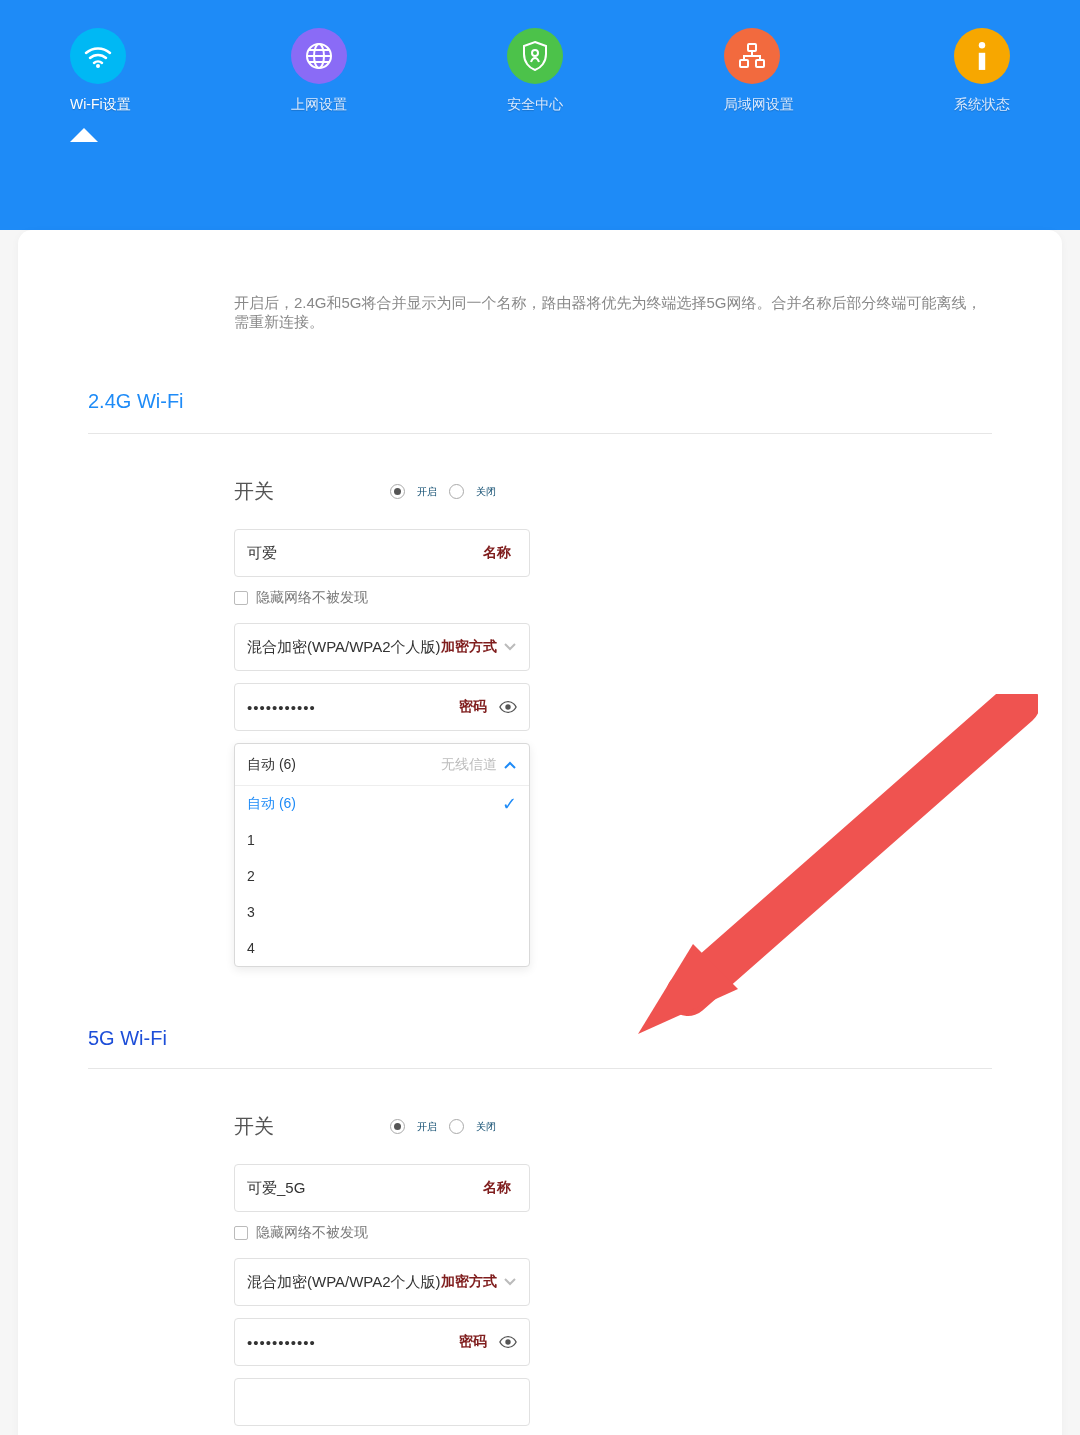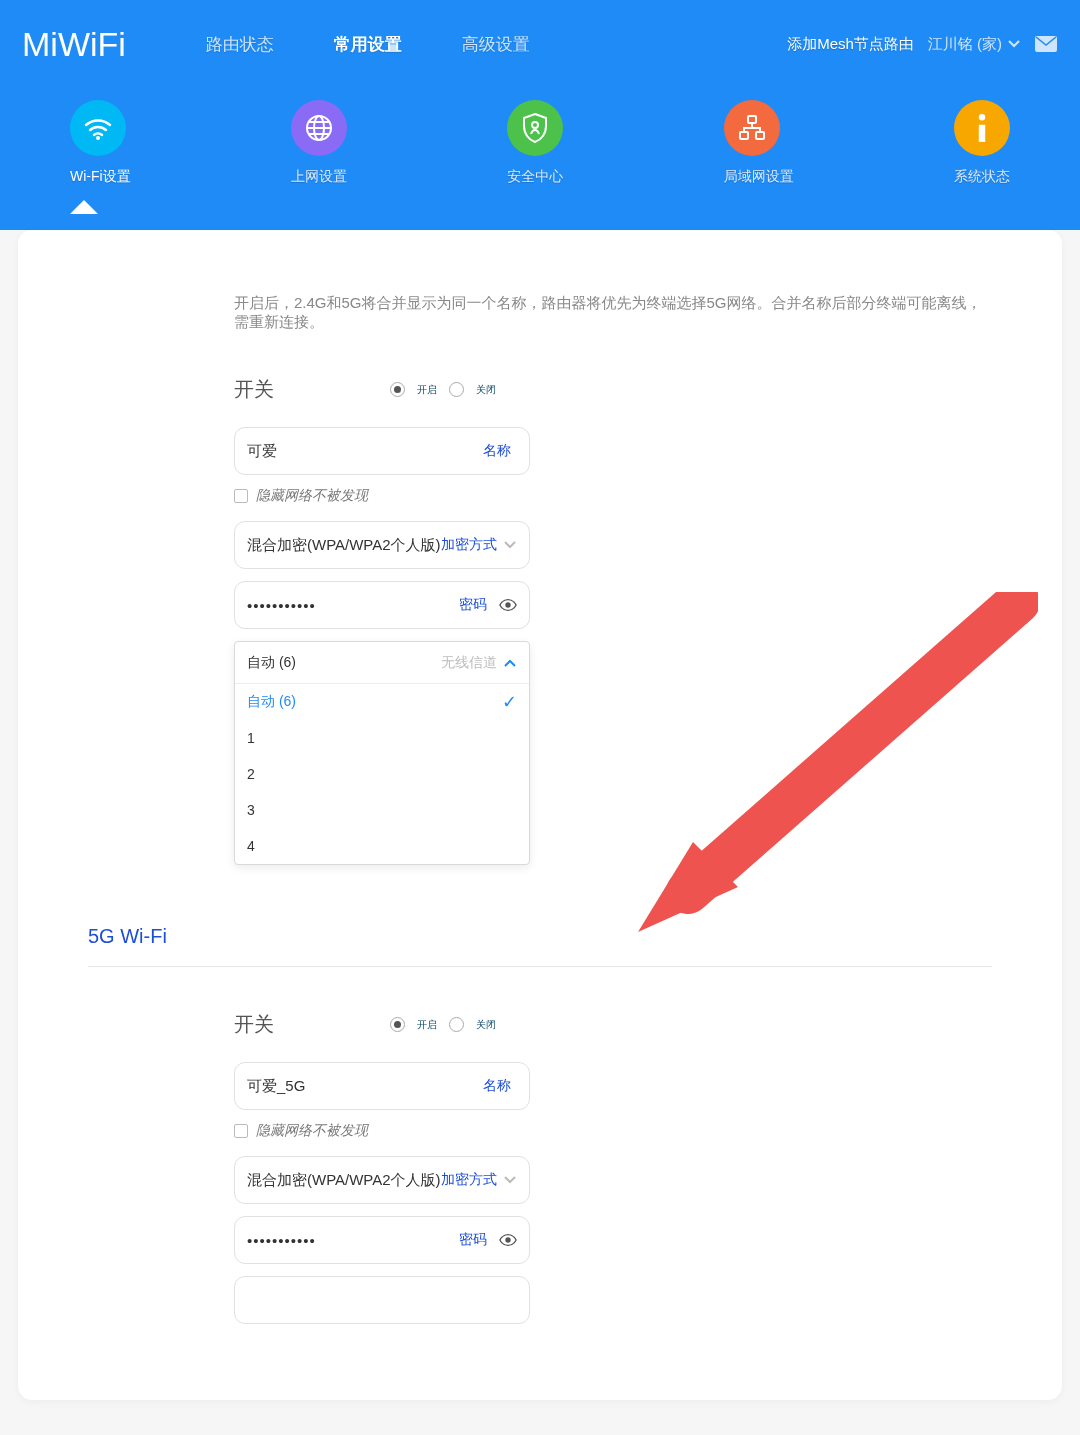--- a/index.html
+++ b/index.html
@@ -112,28 +112,28 @@
     color:#888; font-size:15px;
     padding: 24px 0 0 146px;
   }
   .formcol { padding-left:146px; padding-top:16px; }
   .formlabel-row { display:flex; align-items:center; justify-content:flex-start; gap:116px; padding:28px 0 24px 0;}
   .formlabel { color:#555; font-size:20px; width:auto;}
   .radiopair { display:flex; align-items:center; gap:12px; font-size:10px; color:#0c4a6e;}
   .radio { width:15px;height:15px;border-radius:50%;border:1px solid #aaa;display:inline-flex;align-items:center;justify-content:center;}
   .radio.checked::after{content:"";width:7px;height:7px;border-radius:50%;background:#555;}
   .field {
-    width:296px; height:48px; border:1px solid #e1e1e1; border-radius:11px;
+    width:296px; height:48px; border:1px solid #e1e1e1; border-radius:4px;
     display:flex; align-items:center; padding:0 12px; margin-bottom:12px;
     font-size:15px; color:#333; position:relative; background:#fff;
   }
   .field .val { flex:1; }
-  .field .hint { color:#1d4ed8; font-size:14px; margin-right:6px;}
+  .field .hint { color:#7f1d1d; font-size:14px; margin-right:6px;font-weight:bold;}
   .field .chev { color:#bbb; }
-  .checkbox-row{ display:flex; align-items:center; gap:8px; font-size:14px; color:#777; margin:6px 0 16px 0;font-style:italic;}
+  .checkbox-row{ display:flex; align-items:center; gap:8px; font-size:14px; color:#777; margin:6px 0 16px 0;}
   .chk{width:14px;height:14px;border:1px solid #bbb;border-radius:2px;background:#fff;}
   .eye{ width:18px;height:14px; display:inline-block; margin-left:6px;}
   .dropdown{
     width:296px; border:1px solid #d9d9d9; border-radius:4px; background:#fff;
     box-shadow:0 3px 10px rgba(0,0,0,.08);
   }
   .dd-head{
     height:42px; display:flex; align-items:center; padding:0 12px;
     border-bottom:1px solid #eee;
   }
@@ -151,41 +151,20 @@
     left:530px;
     top:260px;
     pointer-events:none;
   }
   .sectionhead2{ color:#1d4ed8; font-size:20px; padding-top:60px; padding-bottom:18px; border-bottom:1px solid #e6e6e6;}
 </style>
 </head>
 <body>
 
 <div class="header">
-  <div class="topbar">
-    <div class="logo">MiWiFi</div>
-    <div class="topnav">
-      <div class="topnav-item">路由状态</div>
-      <div class="topnav-item active">常用设置</div>
-      <div class="topnav-item">高级设置</div>
-    </div>
-    <div class="topright">
-      <span class="meshlink">添加Mesh节点路由</span>
-      <span class="userblk">
-        <span>江川铭 (家)</span>
-        <svg width="12" height="8" viewBox="0 0 12 8">
-            <path d="M1 1l5 5 5-5" stroke="#cfe5fc" stroke-width="2" fill="none"></path>
-          </svg>
-      </span>
-      <svg class="mail-icon" viewBox="0 0 24 18">
-        <rect x="1" y="1" width="22" height="16" rx="2" fill="#cfe5fc"></rect>
-        <path d="M2 2l10 8 10-8" stroke="#1e8bf7" stroke-width="1.5" fill="none"></path>
-      </svg>
-    </div>
-  </div>
 
   <div class="subnav">
     <div class="subnav-item active">
       <div class="subnav-circle" style="background:#00b8f4">
         <svg width="30" height="26" viewBox="0 0 30 26">
             <path d="M3 10a18 18 0 0 1 24 0M7 15a12 12 0 0 1 16 0M11 20a6 6 0 0 1 8 0" stroke="#fff" stroke-width="2.5" fill="none" stroke-linecap="round"></path>
             <circle cx="15" cy="23" r="2" fill="#fff"></circle>
           </svg>
       </div>
       <div class="subnav-label">Wi-Fi设置</div>
@@ -230,20 +209,21 @@
       </div>
       <div class="subnav-label">系统状态</div>
     </div>
   </div>
 </div>
 
 <div class="panel">
 
   <div class="desc">开启后，2.4G和5G将合并显示为同一个名称，路由器将优先为终端选择5G网络。合并名称后部分终端可能离线，需重新连接。</div>
 
+  <div class="sectionhead" style="margin-top:40px;">2.4G Wi-Fi</div>
 
   <div class="formcol" style="position:relative;">
 
     <div class="formlabel-row">
       <span class="formlabel">开关</span>
       <span class="radiopair">
         <span class="radio checked"></span>
         <span>开启</span>
         <span class="radio"></span>
         <span>关闭</span>

